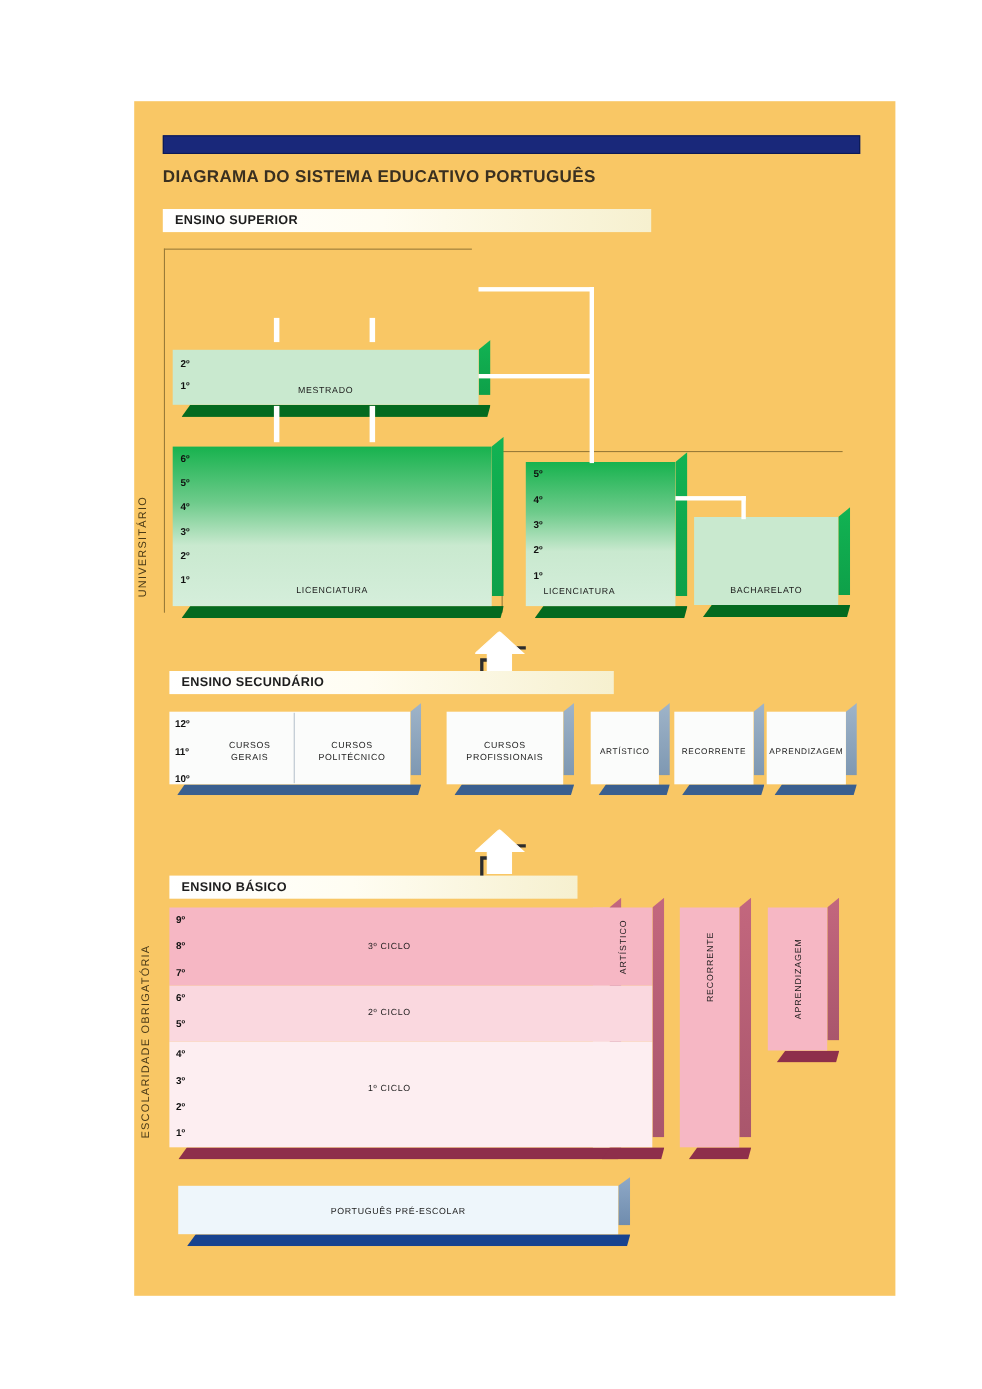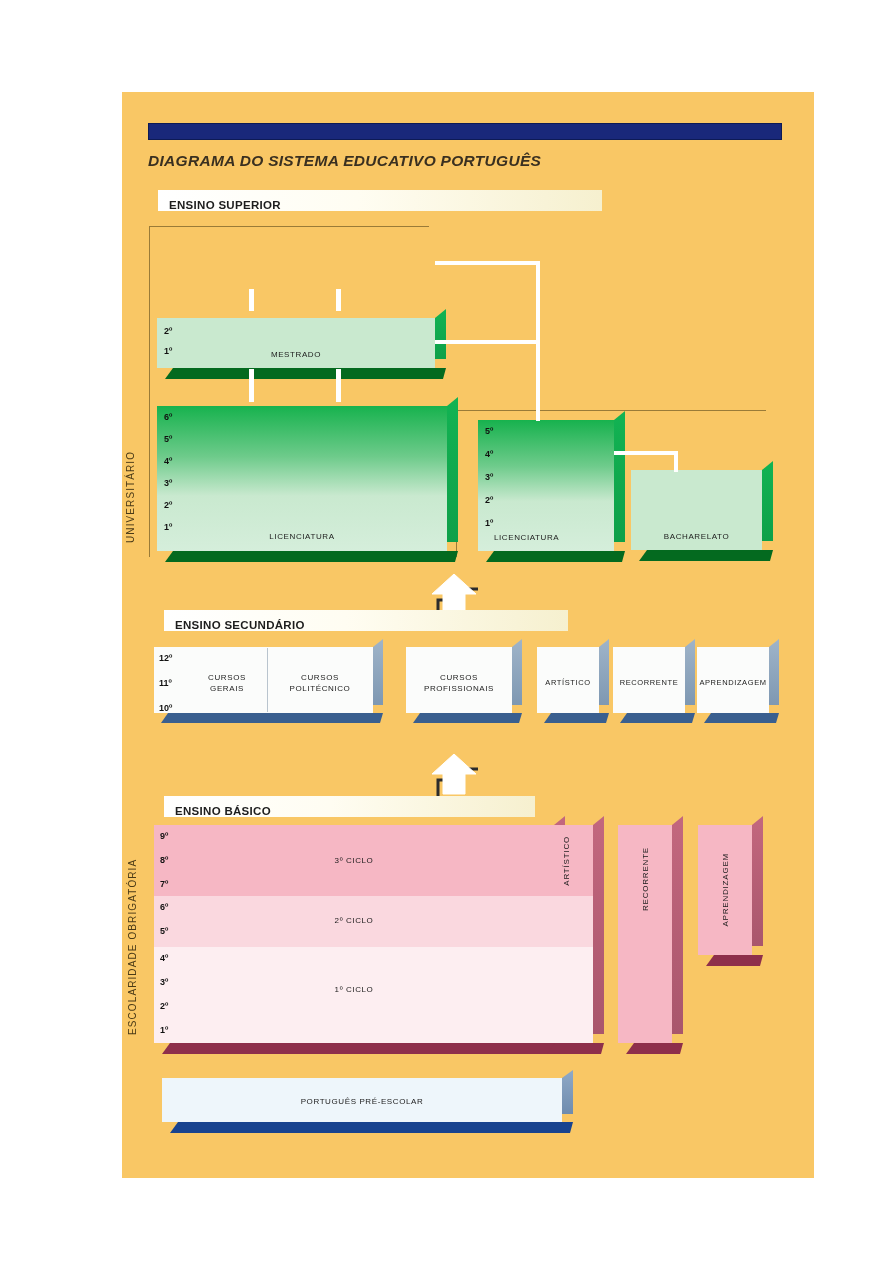--- a/index.html
+++ b/index.html
@@ -2,24 +2,24 @@
 <html><head>
 <meta charset="utf-8">
 <style>
   html,body{margin:0;padding:0;background:#ffffff;}
   body{width:893px;height:1263px;font-family:"Liberation Sans",sans-serif;position:relative;overflow:hidden;}
 
   #panel{position:absolute;left:122px;top:92px;width:692px;height:1086px;background:#f9c765;}
 
   
   .topbar{position:absolute;left:26px;top:31px;width:634px;height:17px;background:#19287a;border:1px solid #0d1a55;box-sizing:border-box;}
-  .diagram-title{position:absolute;left:26px;top:60px;font-style:italic;font-weight:bold;font-size:15.5px;color:#3a3020;letter-spacing:.3px;white-space:nowrap;}
-
-  
-  .banner{position:absolute;height:21px;background:linear-gradient(to right,#ffffff 0%,#fffdf2 45%,#f6f0cf 100%);display:flex;align-items:flex-end;margin-left:10px;}
+  .diagram-title{position:absolute;left:26px;top:60px;font-weight:bold;font-size:15.5px;color:#3a3020;letter-spacing:.3px;white-space:nowrap;}
+
+  
+  .banner{position:absolute;height:21px;background:linear-gradient(to right,#ffffff 0%,#fffdf2 45%,#f6f0cf 100%);display:flex;align-items:center;}
   .banner span{font-size:11.5px;font-weight:bold;color:#1d1d1d;padding-left:11px;letter-spacing:.3px;white-space:nowrap;}
 
   
   .vlabel{position:absolute;writing-mode:vertical-rl;transform:rotate(180deg);font-size:10px;letter-spacing:1.1px;color:#4a3a17;white-space:nowrap;text-align:center;}
 
   
   .bracket{position:absolute;border-top:1.5px solid #9a7b38;border-left:1.5px solid #9a7b38;box-sizing:border-box;}
 
   
   .box3d{position:absolute;}

